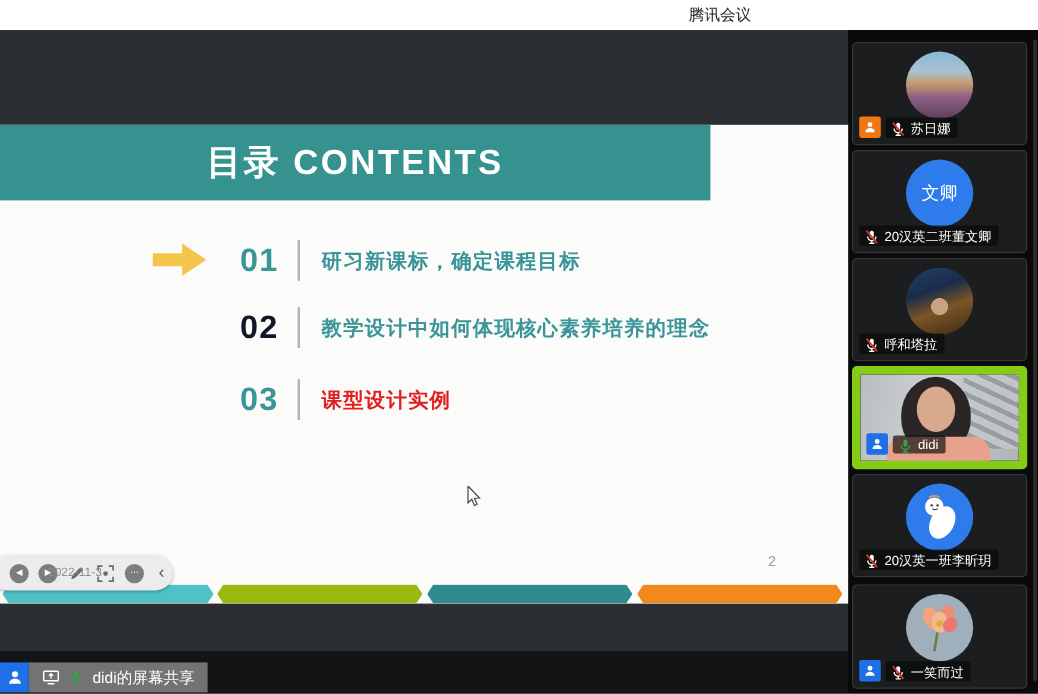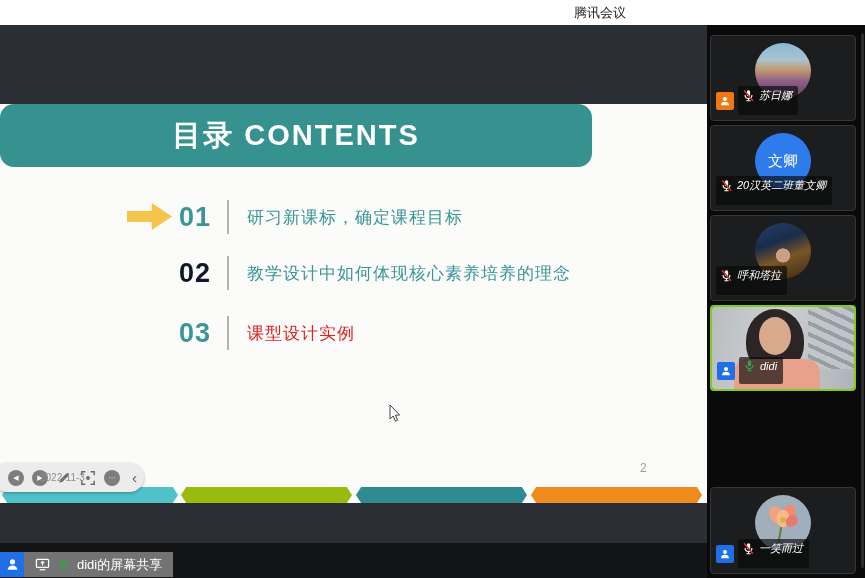--- a/index.html
+++ b/index.html
@@ -13,26 +13,26 @@
   .titlebar .title{position:absolute;left:500px;top:4px;width:200px;text-align:center;
     font-size:13px;color:#1b1b1b;}
   
   .share-area{position:absolute;left:0;top:25px;width:707px;height:518px;background:#2B2E32;}
   .rec-badge{position:absolute;left:33px;top:36px;height:27px;background:#202327;border-radius:3px;
     display:flex;align-items:center;gap:7px;padding:0 11px;color:#e8e8e8;font-size:12px;}
   .rec-dot{width:11px;height:11px;border-radius:50%;background:#c0392b;border:2px solid #7e2a20;box-sizing:border-box;}
   
   .slide{position:absolute;left:0;top:79px;width:707px;height:399px;background:#fbfbfa;}
   .banner{position:absolute;left:0;top:0;width:592px;height:63px;background:#35928F;
-    display:flex;align-items:center;justify-content:center;border-radius:14px;}
+    display:flex;align-items:center;justify-content:center;}
   .banner-title{color:#fff;font-size:29px;font-weight:bold;letter-spacing:2px;}
-  .toc-row{position:absolute;left:171px;display:flex;align-items:center;height:36px;justify-content:space-between;}
+  .toc-row{position:absolute;left:192px;display:flex;align-items:center;height:36px;justify-content:space-between;}
   .toc-num{width:48px;text-align:center;font-size:27px;font-weight:bold;letter-spacing:1px;}
   .toc-div{width:2px;height:34px;background:#b3b3b3;margin:0 18px 0 8px;}
-  .toc-text{font-size:17px;font-weight:normal;letter-spacing:1px;white-space:nowrap;}
+  .toc-text{font-size:17px;font-weight:bold;letter-spacing:1px;white-space:nowrap;}
   .c-teal{color:#3A9598;} .c-gray{color:#0f172a;} .c-red{color:#E01F1F;}
   .row1{top:95px;} .row2{top:151px;} .row3{top:211px;} .row4{top:273px;}
   .row4 .toc-text{margin-left:10px;}
   .toc-arrow{position:absolute;left:127px;top:99px;width:45px;height:27px;background:#F5C54B;
     clip-path:polygon(0 30%,55% 30%,55% 0,100% 50%,55% 100%,55% 70%,0 70%);}
   .bar{position:absolute;top:383px;height:16px;clip-path:polygon(3% 0,97% 0,100% 50%,97% 100%,3% 100%,0 50%);}
   .bar1{left:2px;width:176px;background:#4EC2C7;}
   .bar2{left:181px;width:171px;background:#9BBA10;}
   .bar3{left:356px;width:171px;background:#2F8B90;}
   .bar4{left:531px;width:171px;background:#F18A1C;}
@@ -50,33 +50,33 @@
   .bottom-strip{position:absolute;left:0;top:543px;width:707px;height:35px;background:#121416;}
   .share-blue{position:absolute;left:0;top:552px;width:24px;height:25px;background:#1F6FE6;
     display:flex;align-items:center;justify-content:center;}
   .share-badge{position:absolute;left:24px;top:552px;height:25px;background:#737373;
     display:flex;align-items:center;gap:7px;padding:0 11px;color:#fff;font-size:13px;}
   
   .sidebar{position:absolute;left:707px;top:25px;width:158px;height:553px;background:#0A0A0A;}
   .scrollbar{position:absolute;right:1px;top:8px;width:3px;height:535px;background:#2c2c2c;border-radius:2px;}
   .tile{position:absolute;left:3px;width:146px;height:86px;background:#1B1D1F;border:1px solid #363636;
     border-radius:4px;box-sizing:border-box;overflow:hidden;cursor:pointer;}
-  .t1{top:10px;} .t2{top:100px;} .t3{top:190px;} .t4{top:280px;border:2px solid #84cc16;} .t5{top:370px;} .t6{top:462px;height:87px;}
+  .t1{top:10px;} .t2{top:100px;} .t3{top:190px;} .t4{top:280px;border:7px solid #84cc16;} .t5{top:370px;} .t6{top:462px;height:87px;}
   .avatar{position:absolute;left:50%;top:7px;transform:translateX(-50%);width:56px;height:56px;
     border-radius:50%;overflow:hidden;display:flex;align-items:center;justify-content:center;}
   .av-blue{background:#2E7CEB;color:#fff;font-size:15px;}
   .av-beach{background:linear-gradient(180deg,#8ab8d8 0%,#a9c3cf 30%,#c2996c 48%,#8e5f86 68%,#5e3f5c 100%);}
   .av-night{background:radial-gradient(circle at 50% 58%,#caa182 0 16%,rgba(0,0,0,0) 17%),
     linear-gradient(160deg,#24406b 0%,#1a2c4a 35%,#7a5526 60%,#3d2a14 100%);}
   .av-flower{background:#9FB0BC;}
   .tile-footer{position:absolute;left:5px;bottom:5px;display:flex;align-items:center;z-index:3;}
   .role-badge{width:18px;height:18px;border-radius:2px;display:flex;align-items:center;justify-content:center;margin-right:4px;}
   .rb-orange{background:#F07716;} .rb-blue{background:#1F6FE6;}
   .name-badge{display:flex;align-items:center;gap:4px;background:rgba(8,8,8,.65);border-radius:2px;
-    padding:2px 6px 12px 4px;color:#fff;font-size:11px;white-space:nowrap;font-style:italic;}
+    padding:2px 6px 0 4px;color:#fff;font-size:11px;white-space:nowrap;}
   
   .video-scene{position:absolute;inset:0;background:linear-gradient(100deg,#b9bdc0 0%,#cdd1d4 45%,#aeb3b7 100%);}
   .vs-stairs{position:absolute;right:0;top:0;width:46px;height:62px;
     background:repeating-linear-gradient(25deg,#8f959a 0 4px,#c2c7cb 4px 10px);opacity:.8;}
   .vs-hair{position:absolute;left:34px;top:2px;width:58px;height:64px;border-radius:50% 50% 45% 45%;background:#2b2526;}
   .vs-face{position:absolute;left:47px;top:10px;width:32px;height:38px;border-radius:50%;background:#d9a98e;}
   .vs-body{position:absolute;left:22px;top:52px;width:86px;height:40px;border-radius:14px 14px 0 0;background:#e8a18c;}
   
   .cursor{position:absolute;left:389px;top:380px;z-index:9;}
   .ic{display:block;}
@@ -277,20 +277,35 @@
         </span>
         <span class="name-badge">
           <svg class="ic" width="13" height="13" viewBox="0 0 16 16" style="color:#2BA84A">
               <use href="#sym-mic"></use>
             </svg>
           <span>didi</span>
         </span>
       </div>
     </div>
 
+    <div class="tile t5">
+      <div class="avatar av-blue">
+        <svg class="ic" width="44" height="44" viewBox="0 0 40 40">
+            <use href="#sym-blob"></use>
+          </svg>
+      </div>
+      <div class="tile-footer">
+        <span class="name-badge">
+          <svg class="ic" width="13" height="13" viewBox="0 0 16 16">
+              <use href="#sym-mic-muted"></use>
+            </svg>
+          <span>20汉英一班李昕玥</span>
+        </span>
+      </div>
+    </div>
 
     <div class="tile t6">
       <div class="avatar av-flower">
         <svg class="ic" width="44" height="44" viewBox="0 0 40 40">
             <use href="#sym-flower"></use>
           </svg>
       </div>
       <div class="tile-footer">
         <span class="role-badge rb-blue">
           <svg class="ic" width="12" height="12" viewBox="0 0 16 16" style="color:#fff">

